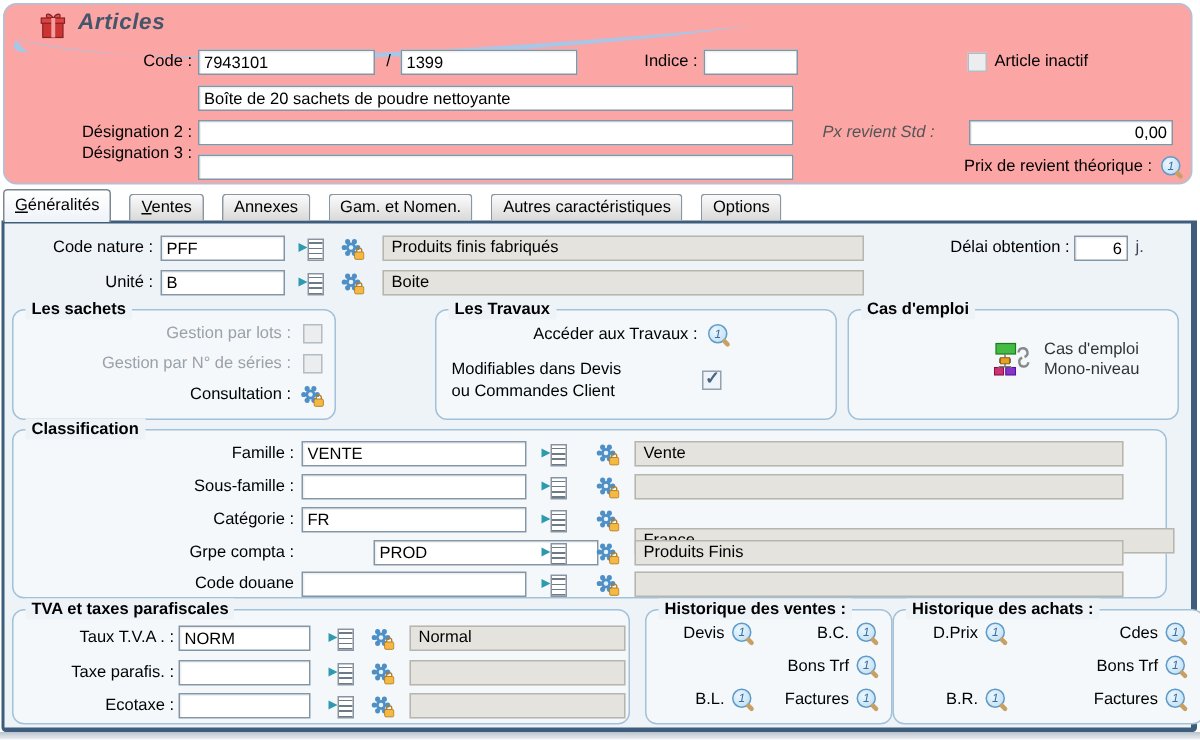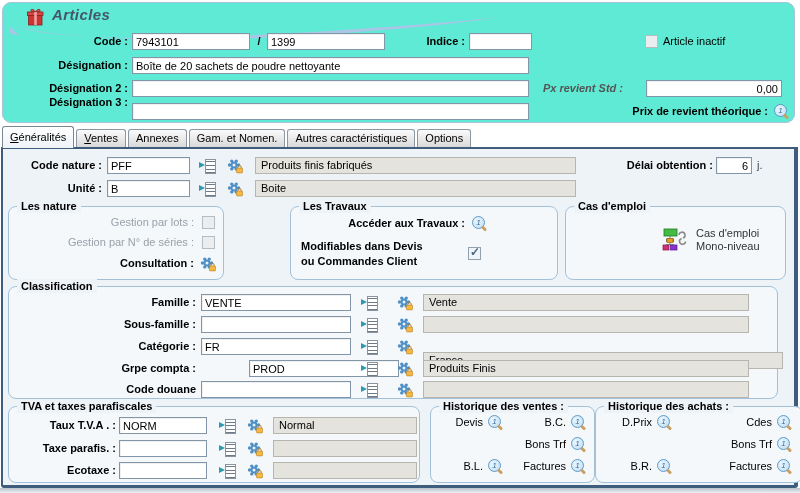--- a/index.html
+++ b/index.html
@@ -2,47 +2,47 @@
 <html><head>
 <meta charset="utf-8">
 <style>
   * { margin:0; padding:0; box-sizing:border-box; }
   body { background:#fff; }
   .win { position:relative; width:800px; height:493px; background:#ffffff; overflow:hidden;
          font-family:"Liberation Sans", sans-serif; font-size:11px; color:#000; }
 
   
   .hdr-box { position:absolute; left:2px; top:2px; width:793px; height:121px;
-             background:#5eead4; border:1px solid #a9c4da; border-radius:9px; }
+             background:#fca5a5; border:1px solid #a9c4da; border-radius:9px; }
   .swoosh { position:absolute; left:2px; top:8px; z-index:0; }
   .gift { position:absolute; left:22px; top:4px; z-index:1; }
   .title { position:absolute; left:49px; top:3px; z-index:1; font-size:15px; font-weight:bold;
            font-style:italic; color:#46566a; letter-spacing:.4px; }
 
-  .lab { position:absolute; font-weight:bold; line-height:17px; text-align:right; white-space:nowrap; }
+  .lab { position:absolute; font-weight:normal; line-height:17px; text-align:right; white-space:nowrap; }
   .reg { font-weight:normal; }
-  .ital { font-weight:bold; font-style:italic; color:#555; }
+  .ital { font-weight:normal; font-style:italic; color:#555; }
   .dis { font-weight:normal; color:#99a1a9; }
   .ltext { text-align:left; }
 
   .inp { position:absolute; height:17px; border:1px solid #8296a8; background:#fff;
          font-family:"Liberation Sans", sans-serif; font-size:11px; padding:0 3px; color:#000;
          box-shadow:inset 1px 1px 0 rgba(0,0,0,.06); }
   .tr { text-align:right; }
   .ro { position:absolute; height:17px; background:#e4e3de; border:1px solid #b6b6ae;
         line-height:15px; padding:0 5px; color:#000; overflow:hidden; white-space:nowrap; }
 
   .cb { position:absolute; width:13px; height:13px; background:#f7f7f7; border:1px solid #93a1af; }
   .cb.dis { background:#ebedef; border-color:#b4bcc4; }
   .cb.checked::after { content:"\2713"; position:absolute; left:1px; top:-3px;
                        font-size:12px; font-weight:bold; color:#4a657f; }
 
   
   .tabs { position:absolute; left:2px; top:126px; height:22px; display:flex; align-items:flex-end;
-          gap:2px; z-index:5; }
+          gap:12px; z-index:5; }
   .tab { height:18px; line-height:17px; padding:0 7px; margin-bottom:1px;
          background:linear-gradient(#fbfbfb,#d9d9d9); border:1px solid #8a96a2; border-bottom:none;
          border-radius:3px 3px 0 0; white-space:nowrap; }
   .tab.active { height:22px; line-height:20px; margin-bottom:0;
                 background:linear-gradient(#ffffff,#eef3f8); border-color:#7a8692; }
   .u1::first-letter { text-decoration:underline; }
 
   
   .panel { position:absolute; left:1px; top:147px; width:797px; height:341px; z-index:1;
            background:#eef3f8; border:2px solid #3e5d7c; border-right-width:4px; border-bottom-width:3px;
@@ -116,21 +116,20 @@
 
     <div class="lab" style="left:0;top:30px;width:125px">Code :</div>
     <input class="inp" style="left: 129px; top: 30px; width: 118px;" value="7943101">
     <div class="lab" style="left:250px;top:30px;width:12px;text-align:center">/</div>
     <input class="inp" style="left: 264px; top: 30px; width: 118px;" value="1399">
     <div class="lab" style="left:360px;top:30px;width:102px">Indice :</div>
     <input class="inp" style="left: 466px; top: 30px; width: 63px;" value="">
     <span class="cb dis" style="left:642px;top:32px"></span>
     <div class="lab reg ltext" style="left:660px;top:30px">Article inactif</div>
 
-    <div class="lab" style="left:0;top:54px;width:125px">Désignation :</div>
     <input class="inp" style="left: 129px; top: 54px; width: 397px;" value="Boîte de 20 sachets de poudre nettoyante">
 
     <div class="lab" style="left:0;top:77px;width:125px">Désignation 2 :</div>
     <input class="inp" style="left: 129px; top: 77px; width: 397px;" value="">
     <div class="lab ital" style="left:500px;top:77px;width:120px">Px revient Std :</div>
     <input class="inp tr" style="left: 643px; top: 77px; width: 136px;" value="0,00">
 
     <div class="lab" style="left:0;top:91px;width:125px">Désignation 3 :</div>
     <input class="inp" style="left: 129px; top: 100px; width: 397px;" value="">
     <div class="lab" style="left:560px;top:100px;width:205px">Prix de revient théorique :</div>
@@ -161,21 +160,21 @@
 
     <div class="lab" style="left:0;top:31px;width:99px">Unité :</div>
     <input class="inp" style="left: 104px; top: 31px; width: 83px;" value="B">
     <span class="lsel" style="left:196px;top:33px"></span>
     <svg class="gear" style="left:224px;top:32px">
         <use href="#ic-gear"></use>
       </svg>
     <div class="ro" style="left:252px;top:31px;width:321px">Boite</div>
 
     <div class="grp" style="left:5px;top:57px;width:216px;height:74px">
-      <div class="legend">Les nature</div>
+      <div class="legend">Les sachets</div>
       <div class="lab dis" style="left:4px;top:7px;width:181px">Gestion par lots :</div>
       <span class="cb dis" style="left:193px;top:9px"></span>
       <div class="lab dis" style="left:4px;top:27px;width:181px">Gestion par N° de séries :</div>
       <span class="cb dis" style="left:193px;top:29px"></span>
       <div class="lab" style="left:4px;top:48px;width:181px">Consultation :</div>
       <svg class="gear" style="left:191px;top:49px">
           <use href="#ic-gear"></use>
         </svg>
     </div>
 

